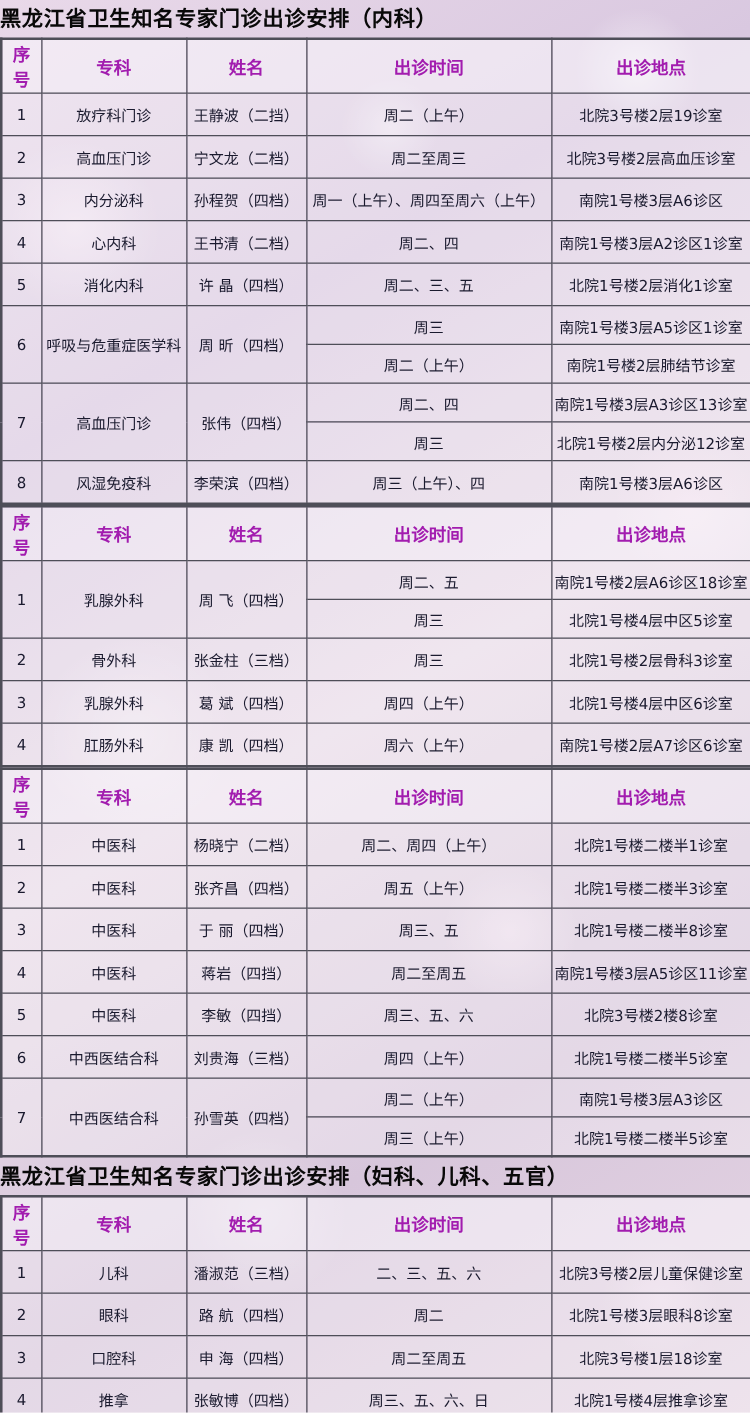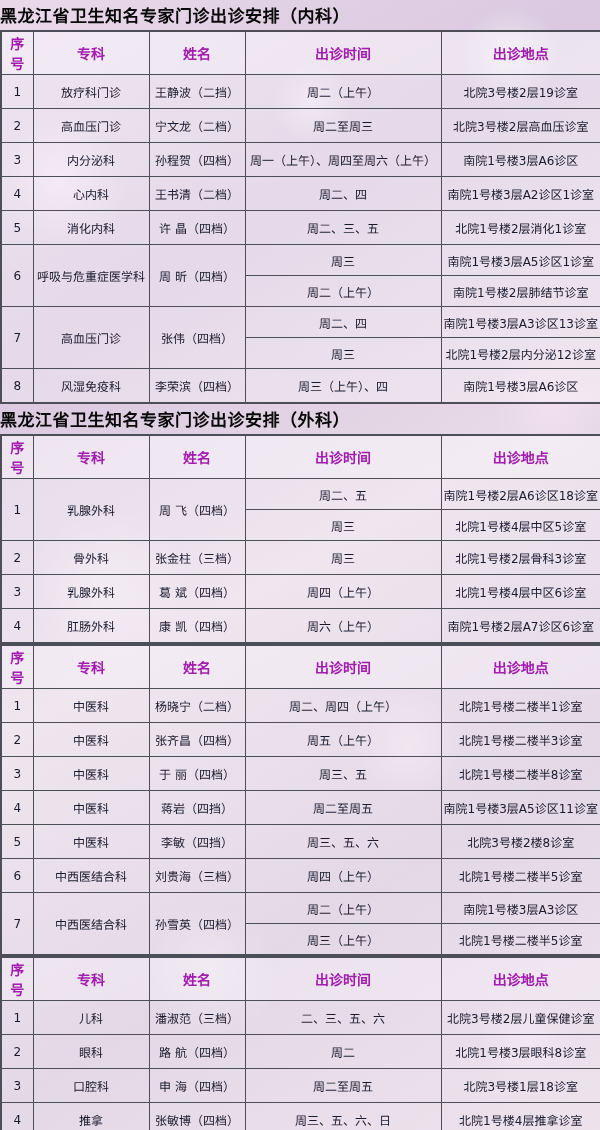--- a/index.html
+++ b/index.html
@@ -148,21 +148,20 @@
           <td rowspan="1">风湿免疫科</td>
           <td rowspan="1">李荣滨（四档）</td>
           <td>周三（上午）、四</td>
           <td>南院1号楼3层A6诊区</td>
         </tr>
       </tbody>
   </table>
 </section>
 
 <section class="sched">
-  <h2 class="tbl-title">黑龙江省卫生知名专家门诊出诊安排（外科）</h2>
   <table class="sched-table">
     <colgroup>
         <col style="width:32px">
         <col style="width:116px">
         <col style="width:96px">
         <col style="width:196px">
         <col style="width:160px">
       </colgroup>
     <thead>
       <tr>
@@ -280,20 +279,21 @@
         </tr>
         <tr class="split">
           <td>周三（上午）</td>
           <td>北院1号楼二楼半5诊室</td>
         </tr>
       </tbody>
   </table>
 </section>
 
 <section class="sched">
+  <h2 class="tbl-title">黑龙江省卫生知名专家门诊出诊安排（妇科、儿科、五官）</h2>
   <table class="sched-table">
     <colgroup>
         <col style="width:32px">
         <col style="width:116px">
         <col style="width:96px">
         <col style="width:196px">
         <col style="width:160px">
       </colgroup>
     <thead>
       <tr>

